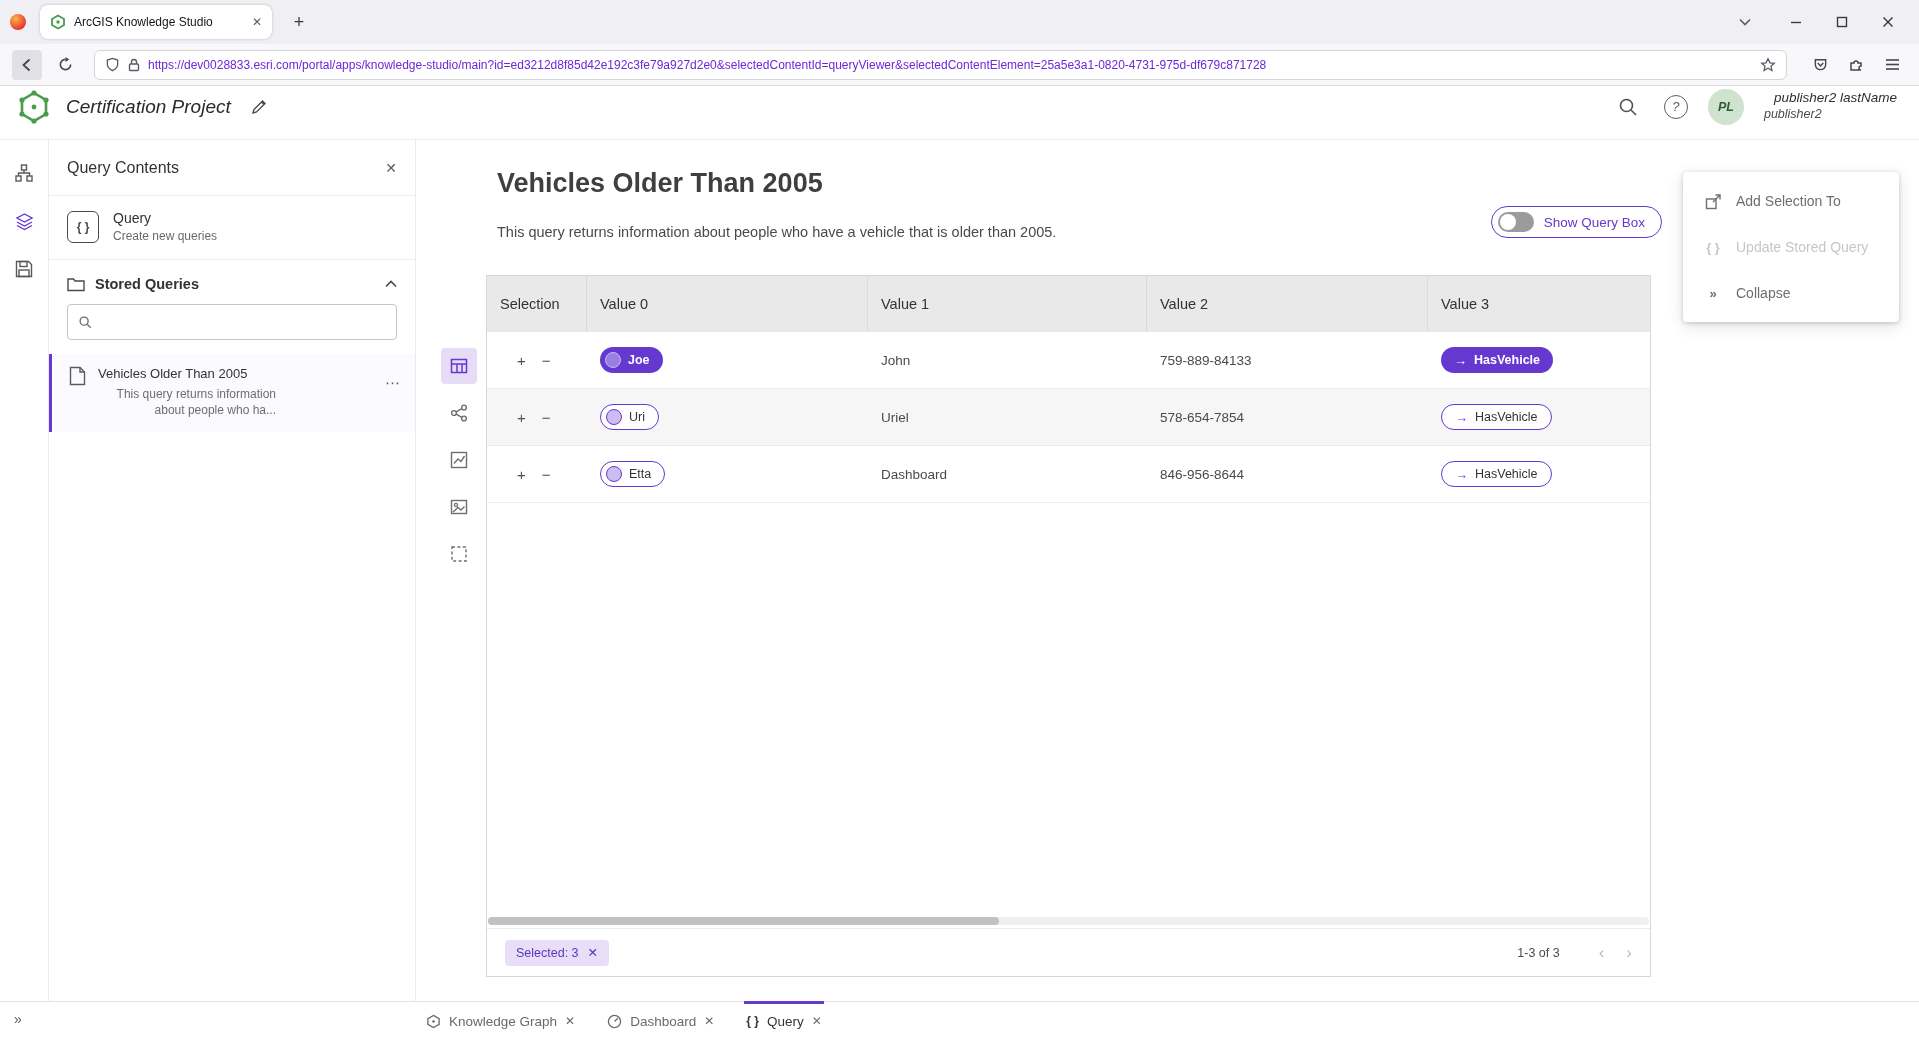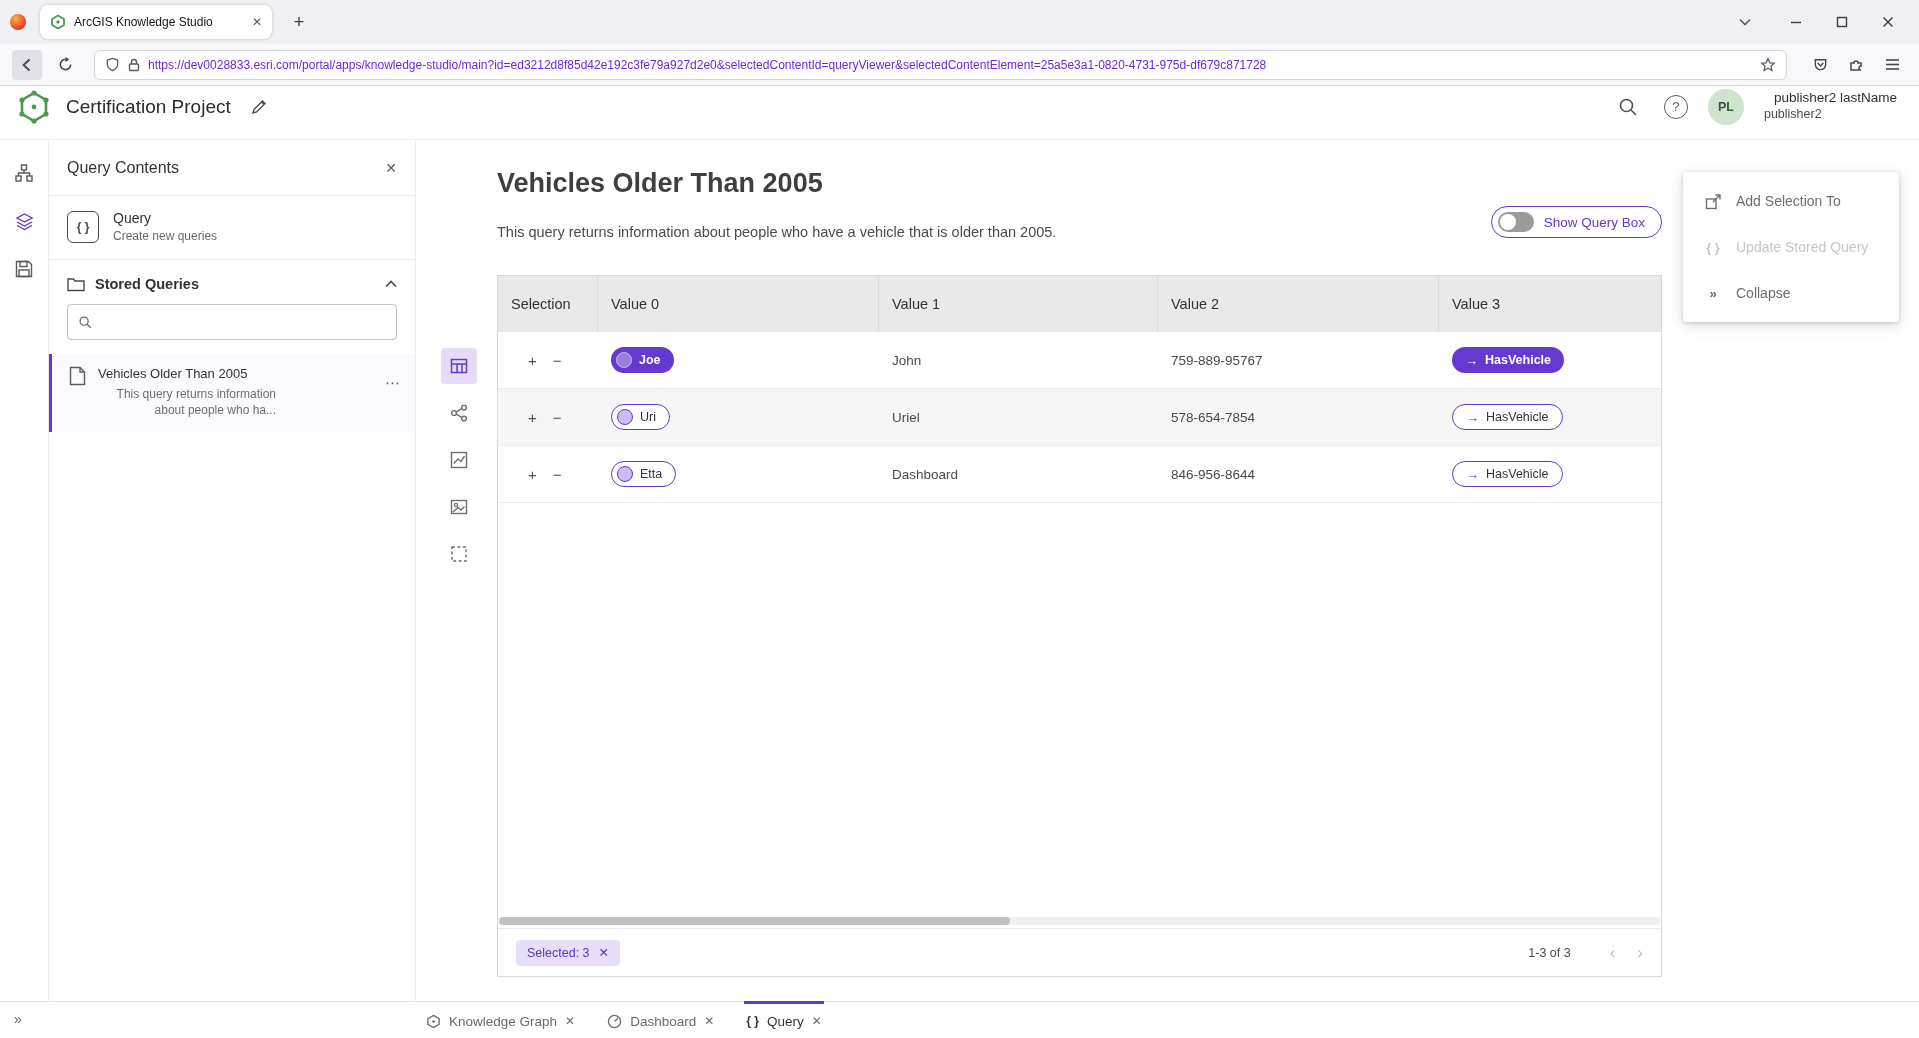--- a/index.html
+++ b/index.html
@@ -27,21 +27,21 @@
   .navbar { height:42px; background:#f8f8fa; border-bottom:1px solid #dcdce1; display:flex; align-items:center; padding:0 12px; gap:8px; }
   .nav-btn { width:30px; height:30px; border-radius:4px; display:flex; align-items:center; justify-content:center; color:#45454f; }
   .nav-btn.boxed { background:#e0e0e6; }
   .urlbar { flex:1; height:30px; background:#fff; border:1px solid #d4d4db; border-radius:6px;
     display:flex; align-items:center; gap:8px; padding:0 10px; margin:0 6px; }
   .url-text { flex:1; font-size:12px; color:#6d28d9; white-space:nowrap; overflow:hidden; text-overflow:ellipsis; }
   .toolbar-icons { display:flex; gap:6px; margin-left:4px; }
 
   
   .app-header { height:54px; background:#fff; border-bottom:1px solid #ececec;
-    display:flex; align-items:center; padding:0 22px 12px 16px; }
+    display:flex; align-items:center; padding:0 22px 12px 16px;font-style:italic; }
   .app-title { font-size:19px; color:#2b2b2b; margin-left:14px; }
   .edit-pencil { margin-left:20px; color:#4a4a4a; }
   .hdr-right { margin-left:auto; display:flex; align-items:center; gap:20px; }
   .round-btn { width:32px; height:32px; display:flex; align-items:center; justify-content:center; color:#4f4f4f; }
   .help-circle { width:24px; height:24px; border:1.6px solid #5c5c5c; border-radius:50%;
     display:flex; align-items:center; justify-content:center; font-size:13px; color:#5c5c5c; }
   .avatar { width:36px; height:36px; border-radius:50%; background:#cfe3cf; color:#2f5d33;
     display:flex; align-items:center; justify-content:center; font-size:12.5px; font-weight:700; }
   .user-block { line-height:1.25; }
   .user-name { font-size:13.5px; color:#2f2f2f;margin-left:10px; }
@@ -80,21 +80,21 @@
   .main-desc { position:absolute; left:81px; top:84px; font-size:14.5px; color:#4a4a4a; }
   .toggle-pill { position:absolute; right:257px; top:66px; height:32px; border:1px solid #6538cf; border-radius:16px;
     display:flex; align-items:center; gap:10px; padding:0 16px 0 6px; color:#6538cf; font-size:13.5px; background:#fff; }
   .tg-track { width:36px; height:20px; border-radius:10px; background:#9b9b9b; position:relative; }
   .tg-knob { width:16px; height:16px; border-radius:50%; background:#fff; position:absolute; left:2px; top:2px; }
 
   .mini-toolbar { position:absolute; left:25px; top:208px; display:flex; flex-direction:column; gap:11px; }
   .tool { width:36px; height:36px; border-radius:4px; display:flex; align-items:center; justify-content:center; color:#6e6e6e; }
   .tool.active { background:#e6dcf8; color:#6538cf; }
 
-  .table-wrap { position:absolute; left:81px; top:135px; width:1165px; height:702px;
+  .table-wrap { position:absolute; left:70px; top:135px; width:1165px; height:702px;
     border:1px solid #d8d8d8; display:flex; flex-direction:column; background:#fff; }
   .thead, .trow { display:grid; grid-template-columns:100px 281px 279px 281px 1fr; }
   .thead { background:#e9e9e9; height:56px; flex:0 0 auto; }
   .th { display:flex; align-items:center; padding-left:13px; font-size:14.5px; color:#323232; border-right:1px solid #dadada; }
   .th:last-child { border-right:none; }
   .trow { height:57px; border-bottom:1px solid #ececec; align-items:center; font-size:13.5px; color:#4a4a4a; flex:0 0 auto; }
   .trow.alt { background:#f6f6f6; }
   .td { padding-left:13px; display:flex; align-items:center; }
   .td.sel { padding-left:30px; gap:16px; color:#4f4f4f; font-size:15px; }
   .tbody-fill { flex:1; }
@@ -391,21 +391,21 @@
           <span>+</span>
           <span>−</span>
         </div>
         <div class="td">
           <span class="pill entity filled">
             <span class="dot"></span>
             <span>Joe</span>
           </span>
         </div>
         <div class="td">John</div>
-        <div class="td">759-889-95767</div>
+        <div class="td">759-889-84133</div>
         <div class="td">
           <span class="pill rel filled">
             <span class="arr">→</span>
             <span>HasVehicle</span>
           </span>
         </div>
       </div>
 
       <div class="trow alt">
         <div class="td sel">

